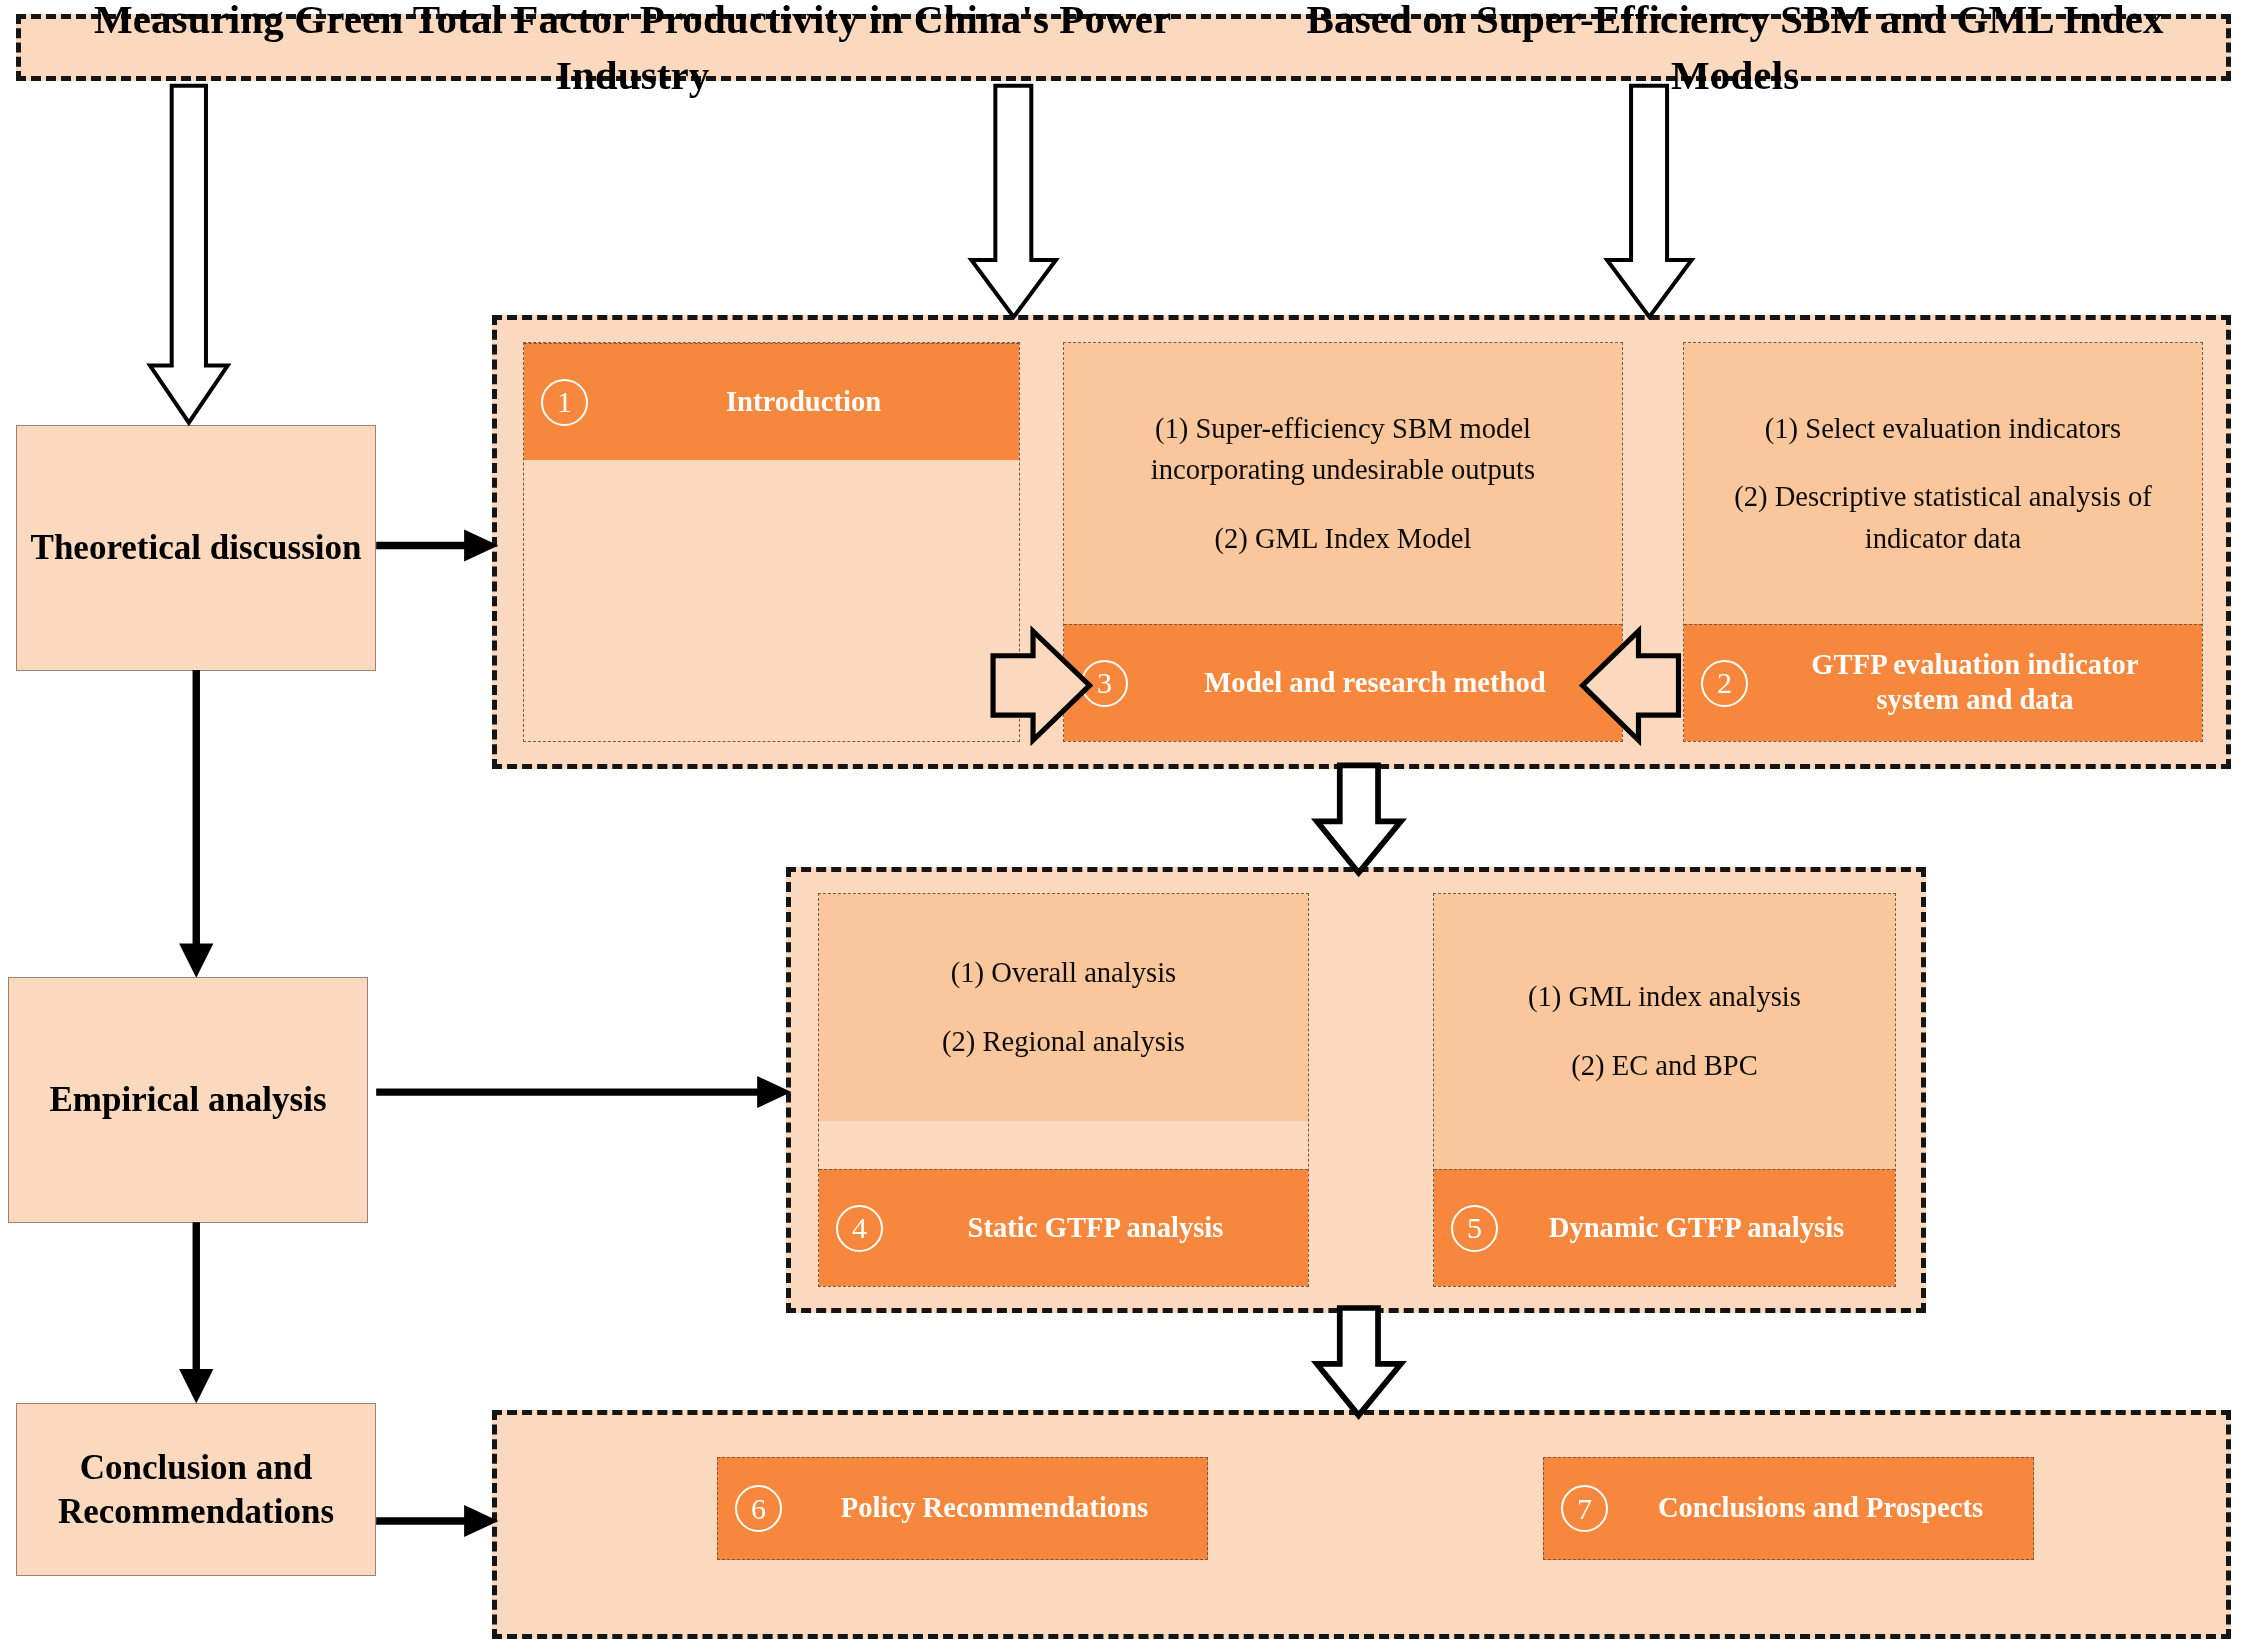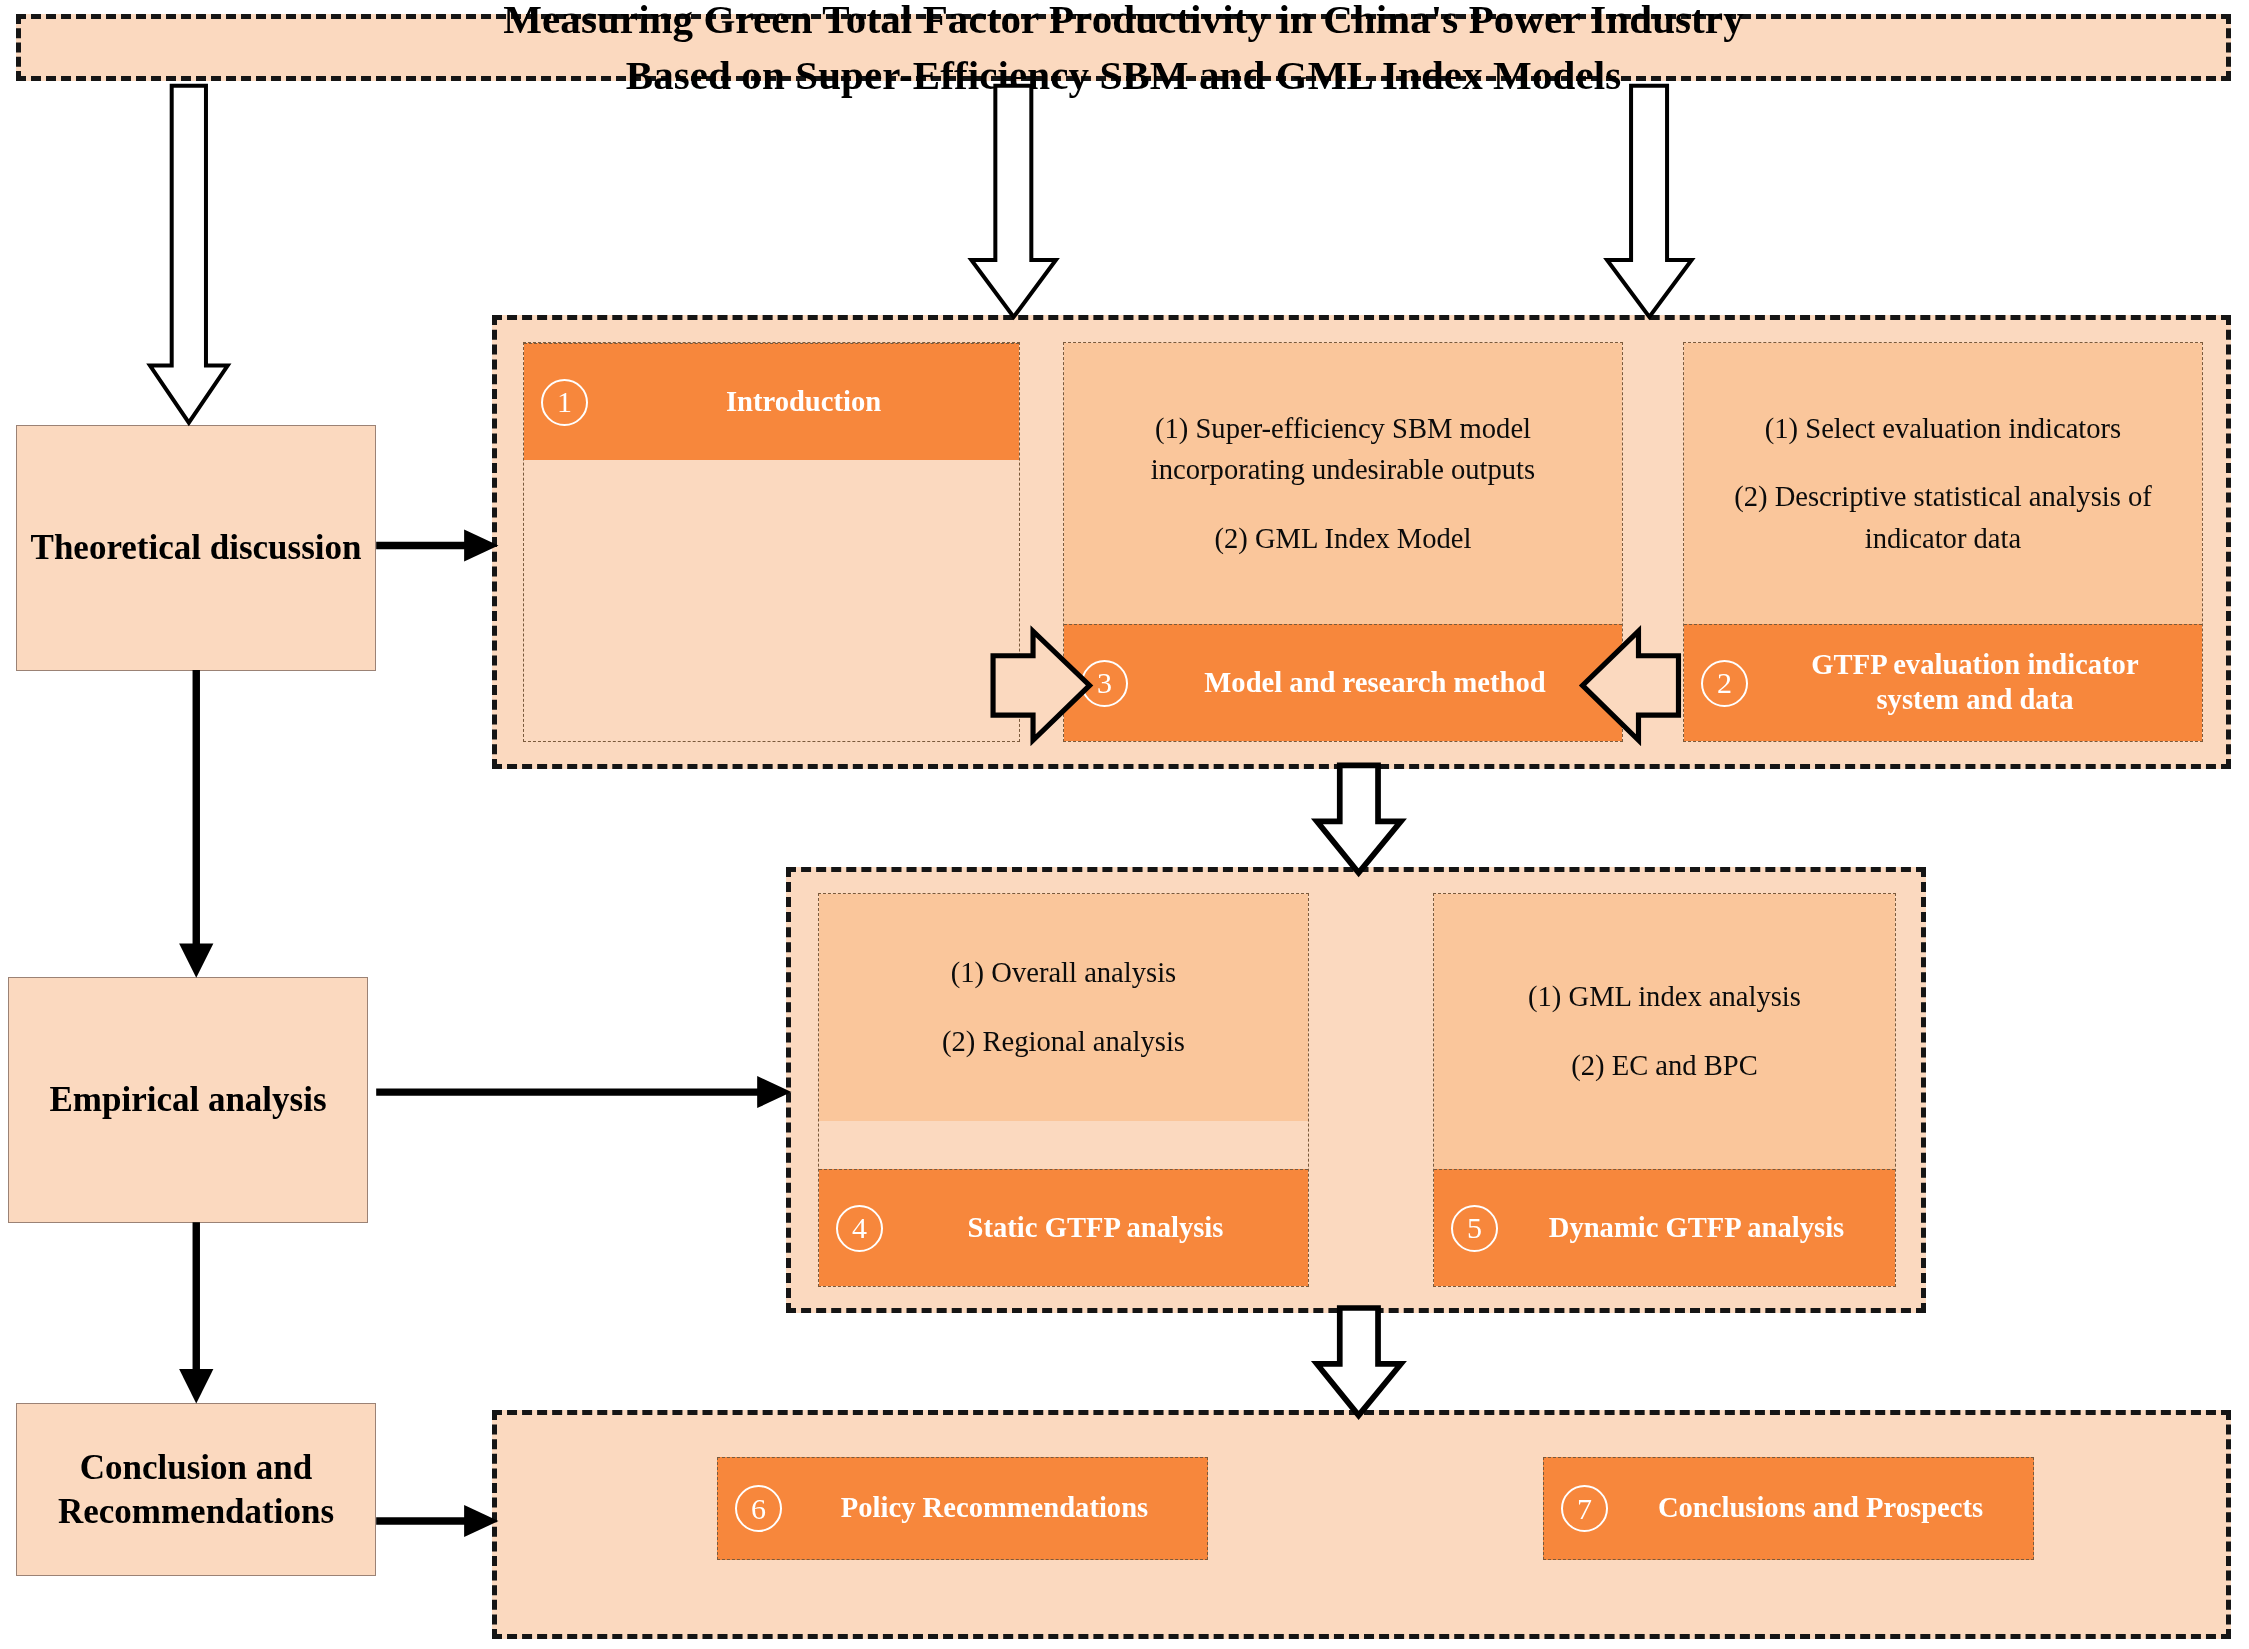--- a/index.html
+++ b/index.html
@@ -22,21 +22,21 @@
   .title-box {
     position: absolute;
     left: 16px;
     top: 14.3px;
     width: 2215px;
     height: 67px;
     background: #fbd9bf;
     border: 5.1px dashed #151515;
     box-sizing: border-box;
     display: flex;
-    flex-direction: column;
+    flex-direction: row;
     align-items: center;
     justify-content: center;
   }
   .title-line {
     font-size: 41px;
     font-weight: bold;
     color: #000000;
     line-height: 1.35;
     text-align: center;
     letter-spacing: 0.1px;

